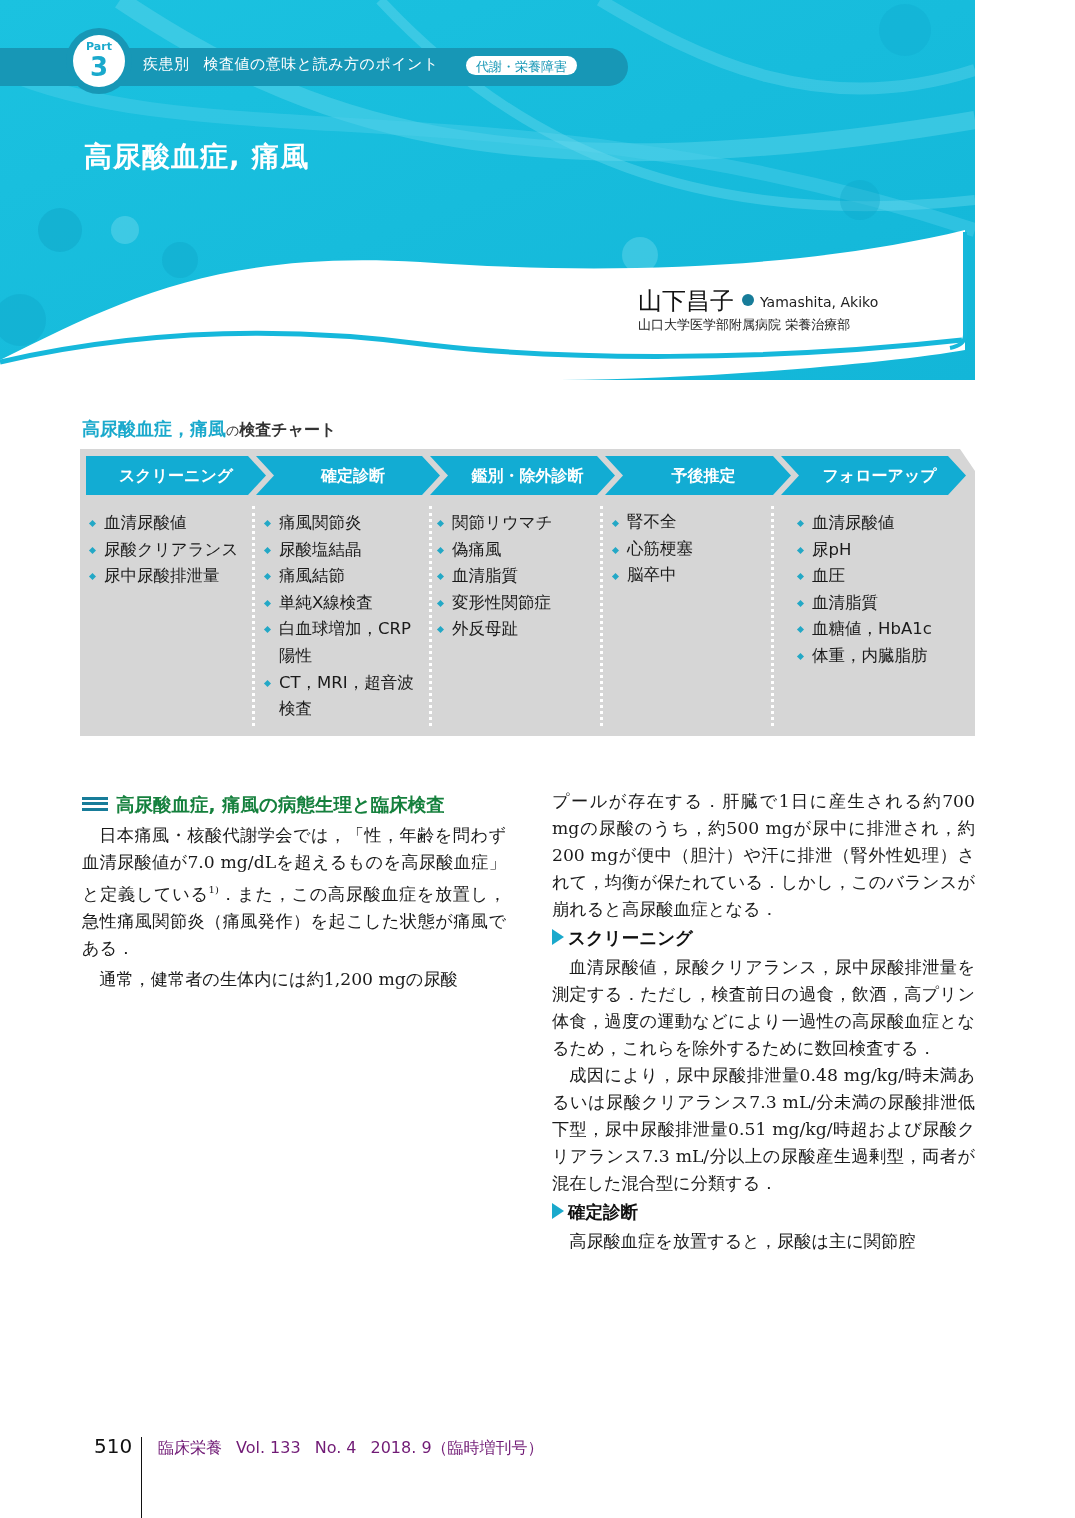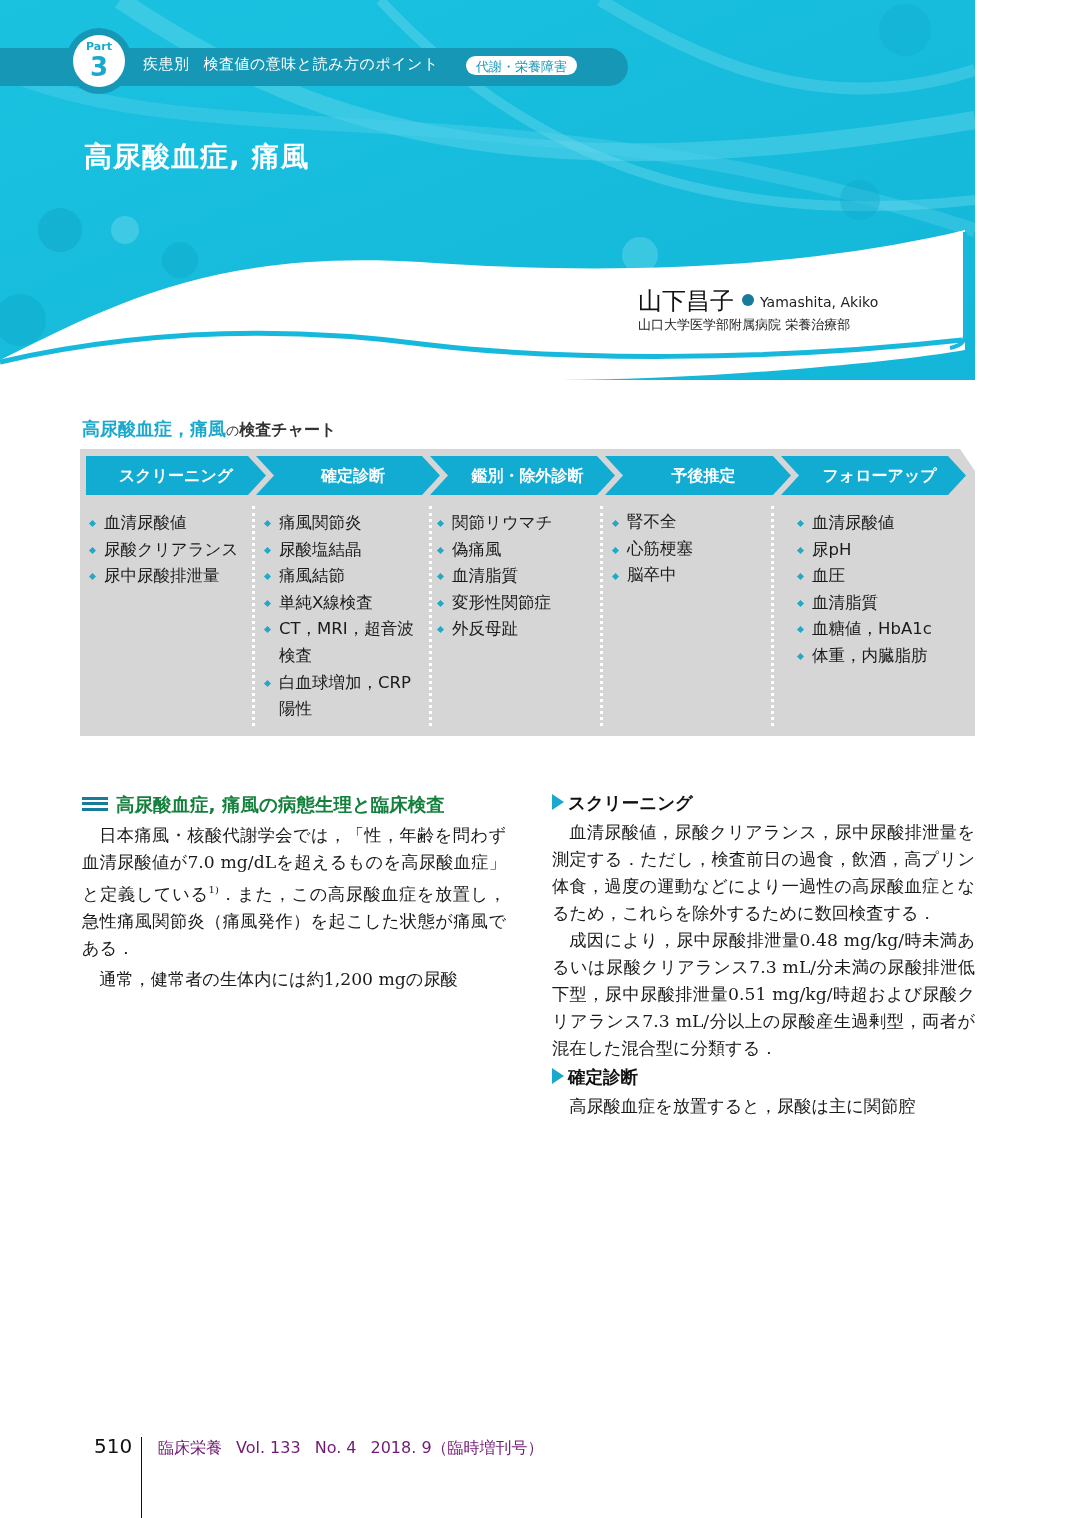--- a/index.html
+++ b/index.html
@@ -141,22 +141,22 @@
   <div class="item">血清尿酸値</div>
   <div class="item">尿酸クリアランス</div>
   <div class="item">尿中尿酸排泄量</div>
 </div>
 <div class="divider" style="left:252px;"></div>
 <div class="col" style="left:262px;width:160px;">
   <div class="item">痛風関節炎</div>
   <div class="item">尿酸塩結晶</div>
   <div class="item">痛風結節</div>
   <div class="item">単純X線検査</div>
+  <div class="item">白血球増加，CRP陽性</div>
   <div class="item">CT，MRI，超音波検査</div>
-  <div class="item">白血球増加，CRP陽性</div>
 </div>
 <div class="divider" style="left:429px;"></div>
 <div class="col" style="left:435px;width:165px;">
   <div class="item">関節リウマチ</div>
   <div class="item">偽痛風</div>
   <div class="item">血清脂質</div>
   <div class="item">変形性関節症</div>
   <div class="item">外反母趾</div>
 </div>
 <div class="divider" style="left:600px;"></div>
@@ -178,20 +178,21 @@
 <h2 class="sec-heading" style="margin:0;">
   <span class="sec-icon"></span><span>高尿酸血症, 痛風の病態生理と臨床検査</span>
 </h2>
 
 <div class="text-col" style="left:82px;top:822px;width:424px;">
   <p class="indent"><span>日本痛風・核酸代謝学会では，「性，年齢を問わず血清尿酸値が7.0 mg/dLを超えるものを高尿酸血症」と定義している</span><sup>1)</sup><span>．また，この高尿酸血症を放置し，急性痛風関節炎（痛風発作）を起こした状態が痛風である．</span></p>
   <p class="indent" style="margin-top:4px;">通常，健常者の生体内には約1,200 mgの尿酸</p>
 </div>
 
 <div class="text-col" style="left:552px;top:788px;width:423px;">
+  <p>プールが存在する．肝臓で1日に産生される約700 mgの尿酸のうち，約500 mgが尿中に排泄され，約200 mgが便中（胆汁）や汗に排泄（腎外性処理）されて，均衡が保たれている．しかし，このバランスが崩れると高尿酸血症となる．</p>
   <div class="sub-heading"><span class="tri"></span><span>スクリーニング</span></div>
   <p class="indent">血清尿酸値，尿酸クリアランス，尿中尿酸排泄量を測定する．ただし，検査前日の過食，飲酒，高プリン体食，過度の運動などにより一過性の高尿酸血症となるため，これらを除外するために数回検査する．</p>
   <p class="indent" style="margin-top:0;">成因により，尿中尿酸排泄量0.48 mg/kg/時未満あるいは尿酸クリアランス7.3 mL/分未満の尿酸排泄低下型，尿中尿酸排泄量0.51 mg/kg/時超および尿酸クリアランス7.3 mL/分以上の尿酸産生過剰型，両者が混在した混合型に分類する．</p>
   <div class="sub-heading"><span class="tri"></span><span>確定診断</span></div>
   <p class="indent">高尿酸血症を放置すると，尿酸は主に関節腔</p>
 </div>
 
 <div class="page-number">510</div>
 <div class="footer-rule"></div>
 <div class="journal">

